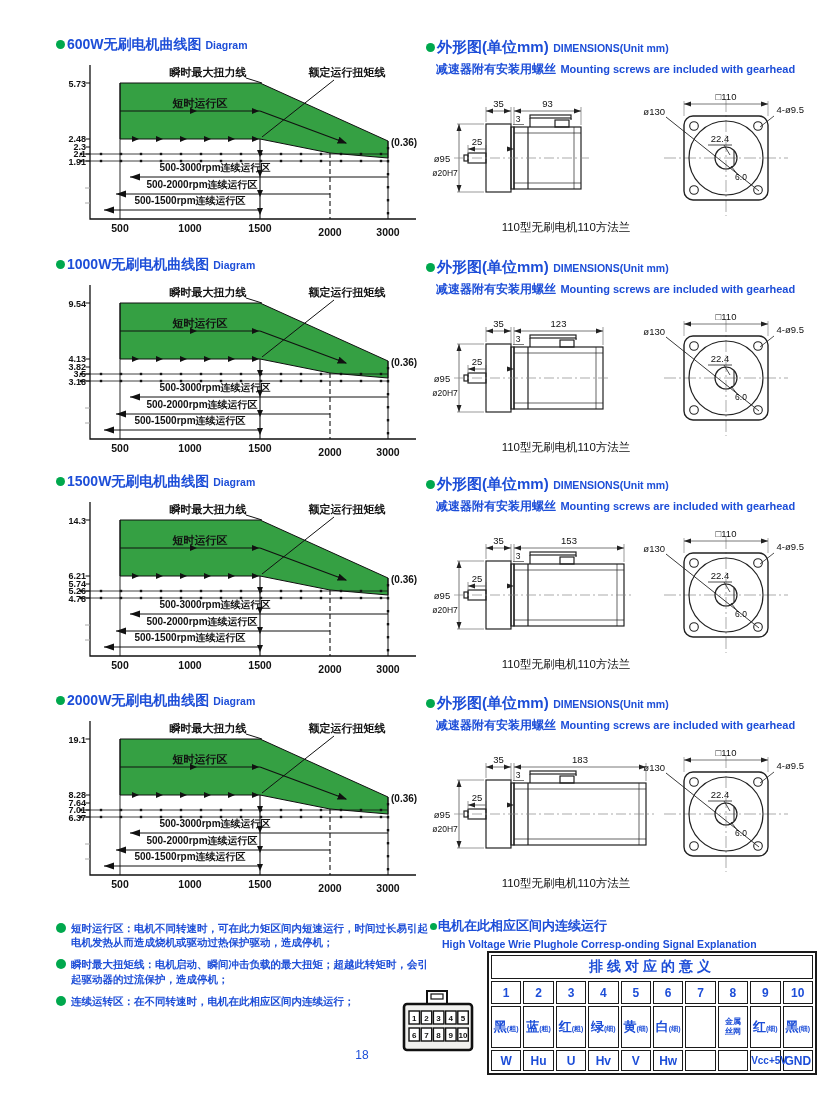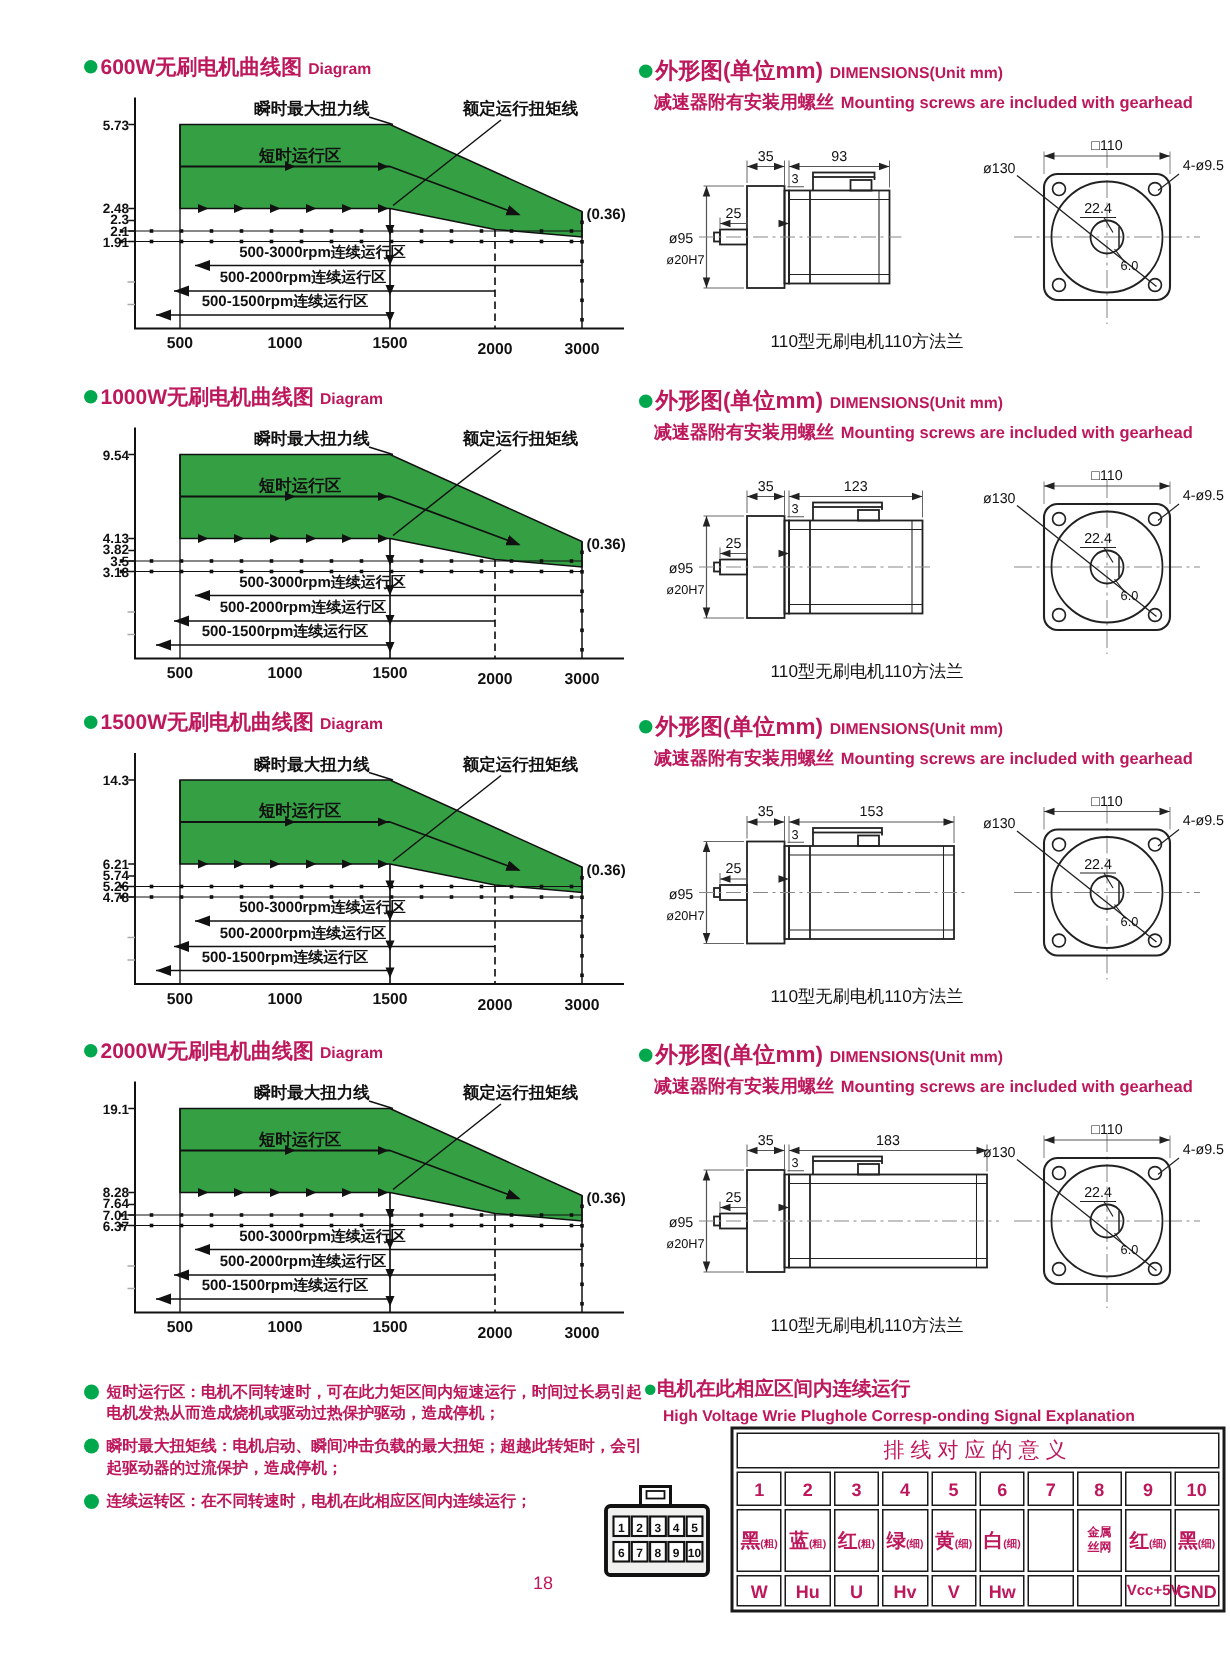--- a/index.html
+++ b/index.html
@@ -1,50 +1,50 @@
 <!DOCTYPE html>
 <html><head>
 <meta charset="utf-8">
 <style>
   html,body{margin:0;padding:0;background:#fff;}
   #page{position:relative;width:820px;height:1104px;background:#fff;overflow:hidden;
-        font-family:"Liberation Sans","DejaVu Sans",sans-serif;color:#be185d;}
+        font-family:"Liberation Sans","DejaVu Sans",sans-serif;color:#1d4ed8;}
   .section{position:absolute;left:0;width:820px;height:220px;}
   .sec-title{position:absolute;left:56px;top:0;font-weight:bold;font-size:14px;white-space:nowrap;}
   .sec-title .en{font-size:10.5px;}
   .dot9{display:inline-block;width:9px;height:9px;border-radius:50%;background:#00A84D;margin-right:2px;}
   .chart{position:absolute;left:50px;top:13px;width:376px;height:196px;}
   .chart text{font-family:"Liberation Sans","DejaVu Sans",sans-serif;fill:#111;}
   .chart .ck{font-size:11px;font-weight:bold;}
   .chart .ck2{font-size:10px;font-weight:bold;}
   .chart .tk{font-size:10.5px;font-weight:bold;}
   .chart .ytk{font-size:9px;font-weight:bold;}
   .dim-h1{position:absolute;left:426px;top:2px;white-space:nowrap;}
   .dim-h1 .cn{font-size:15px;font-weight:bold;}
   .dim-h1 .en{font-size:10.5px;font-weight:bold;}
   .dim-h2{position:absolute;left:436px;top:23px;white-space:nowrap;}
   .dim-h2 .cn{font-size:12px;font-weight:bold;}
   .dim-h2 .en{font-size:11px;font-weight:bold;}
-  .drawing{position:absolute;left:426px;top:40px;width:392px;height:165px;}
+  .drawing{position:absolute;left:414px;top:40px;width:392px;height:165px;}
   .drawing text{font-family:"Liberation Sans","DejaVu Sans",sans-serif;fill:#111;font-size:9.5px;}
   .drawing .cap{font-size:11.5px;}
   .drawing .s8{font-size:8.5px;}
   .notes{position:absolute;left:56px;top:921px;width:380px;}
   .note{display:flex;margin-bottom:8px;}
   .note .ndot{flex:0 0 10px;width:10px;height:10px;border-radius:50%;background:#00A84D;margin:2px 5px 0 0;}
   .note .ntext{font-size:10.5px;font-weight:bold;line-height:1.35;}
   .plug-title{position:absolute;left:430px;top:917px;font-size:13px;font-weight:bold;white-space:nowrap;}
   .plug-title .dot6{display:inline-block;width:7px;height:7px;border-radius:50%;background:#00A84D;margin-right:1px;}
   .plug-sub{position:absolute;left:442px;top:938px;font-size:10.5px;font-weight:bold;white-space:nowrap;}
   .plug-conn{position:absolute;left:401px;top:988px;width:74px;height:66px;}
   .plug-conn text{font-family:"Liberation Sans","DejaVu Sans",sans-serif;fill:#111;font-size:8px;font-weight:bold;}
   table.sig{position:absolute;left:487px;top:951px;width:330px;border-collapse:separate;border-spacing:2px;
             border:2px solid #1a1a1a;table-layout:fixed;background:#fff;}
   table.sig td{border:1.5px solid #1a1a1a;text-align:center;vertical-align:middle;background:#fff;padding:0;}
-  td.tt{font-size:14px;font-weight:normal;letter-spacing:4px;height:22px;}
+  td.tt{font-size:14px;font-weight:bold;letter-spacing:4px;height:22px;}
   td.pin{font-size:12px;font-weight:bold;height:21px;}
   td.wire{height:40px;font-size:13px;font-weight:bold;}
   td.wire .sm{font-size:7px;}
   td.wire .two{font-size:8px;line-height:1.15;display:inline-block;}
   td.sg{height:19px;font-size:12px;font-weight:bold;background:#ededed;}
   td.sg.tiny{font-size:10px;}
   .pagenum{position:absolute;left:0;top:1048px;width:724px;text-align:center;font-size:12px;}
 </style>
 </head>
 <body>

